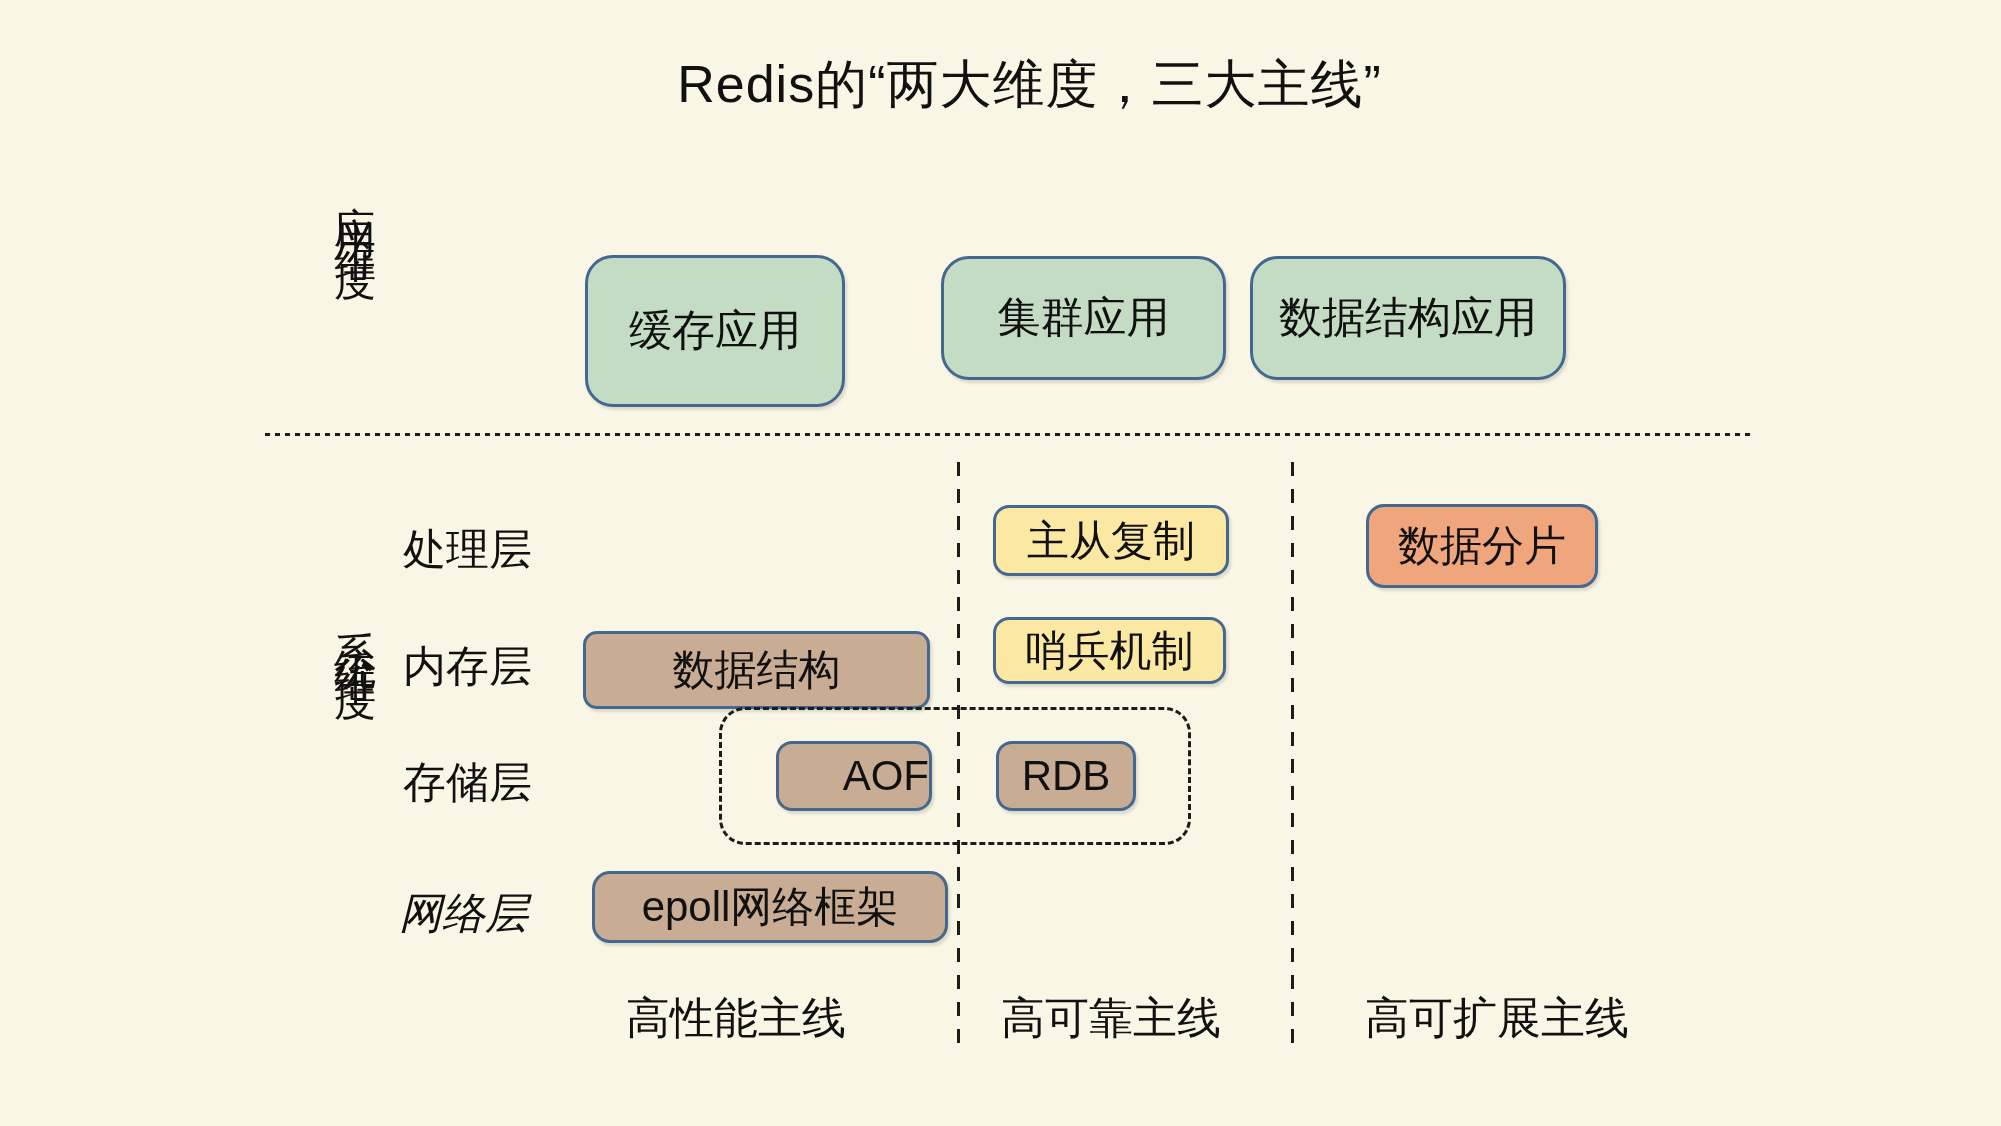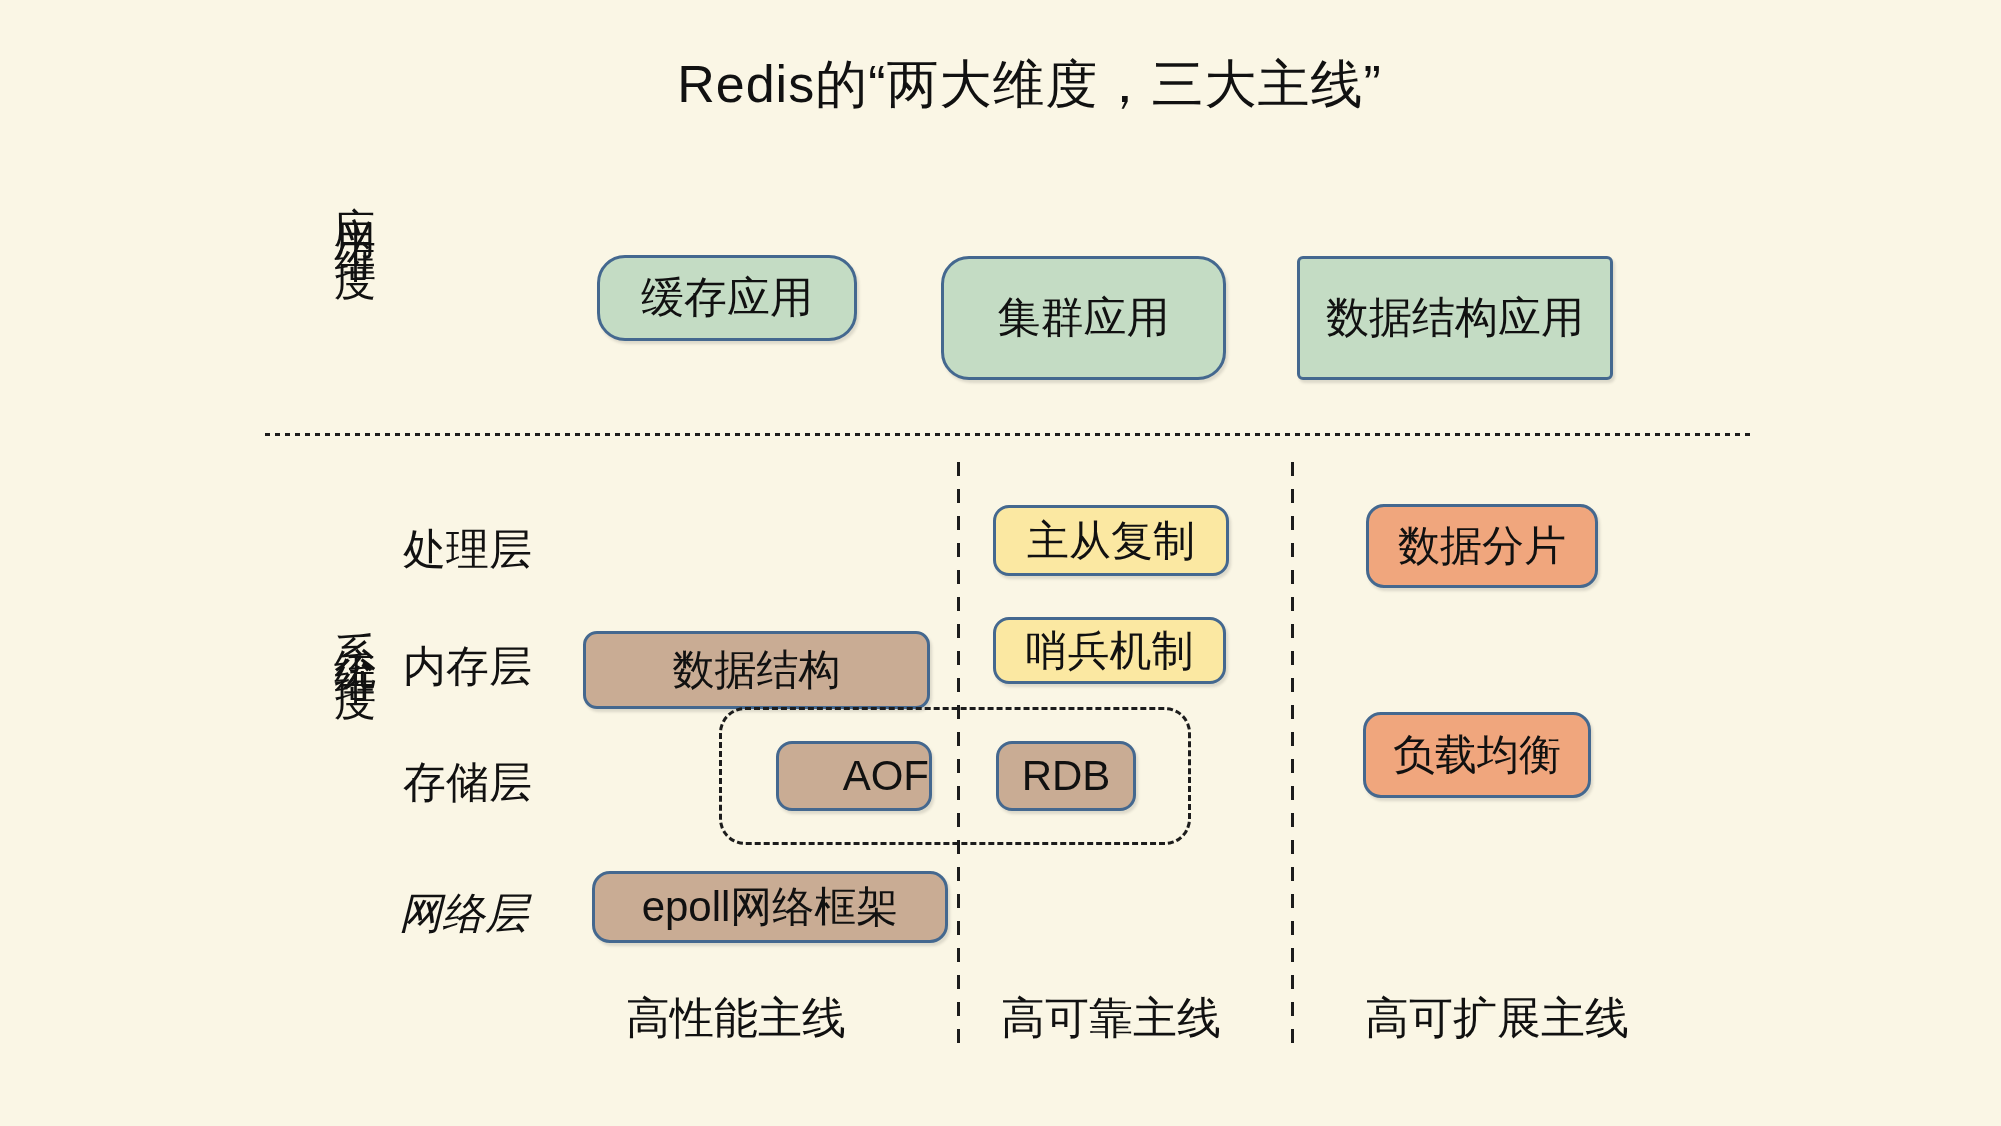--- a/index.html
+++ b/index.html
@@ -72,27 +72,27 @@
 </head>
 <body>
 
 <div class="canvas">
 
   <div class="title">Redis的“两大维度，三大主线”</div>
 
   <div class="dim-label dim-app">应用维度</div>
   <div class="dim-label dim-sys">系统维度</div>
 
-  <div class="box green" style="left:585px;top:255px;width:260px;height:86px;margin-left:12px;">
+  <div class="box green" style="left:585px;top:255px;width:260px;height:152px;">
     <span>缓存应用</span>
   </div>
   <div class="box green" style="left:941px;top:256px;width:285px;height:124px;">
     <span>集群应用</span>
   </div>
-  <div class="box green" style="left:1297px;top:256px;width:316px;height:124px;border-radius:6px;">
+  <div class="box green" style="left:1250px;top:256px;width:316px;height:124px;">
     <span>数据结构应用</span>
   </div>
 
   <div class="h-dotted"></div>
 
   <div class="v-dashed" style="left:957px;"></div>
   <div class="v-dashed" style="left:1291px;"></div>
 
   <div class="layer-label" style="left:403px;top:521px;">处理层</div>
   <div class="layer-label" style="left:403px;top:638px;">内存层</div>
@@ -113,23 +113,20 @@
     <span>哨兵机制</span>
   </div>
 
   <div class="dashed-group"></div>
   <div class="box brown" style="left:776px;top:741px;width:156px;height:70px;border-radius:16px;justify-content:flex-end;">
     <span>AOF</span>
   </div>
   <div class="box brown" style="left:996px;top:741px;width:140px;height:70px;border-radius:16px;">
     <span>RDB</span>
   </div>
-  <div class="box orange" style="left:1363px;top:712px;width:228px;height:86px;">
-    <span>负载均衡</span>
-  </div>
 
   <div class="box brown" style="left:592px;top:871px;width:356px;height:72px;border-radius:18px;">
     <span>epoll网络框架</span>
   </div>
 
   <div class="mainline-label" style="left:626px;top:989px;">高性能主线</div>
   <div class="mainline-label" style="left:1001px;top:989px;">高可靠主线</div>
   <div class="mainline-label" style="left:1365px;top:989px;">高可扩展主线</div>
 
 </div>

